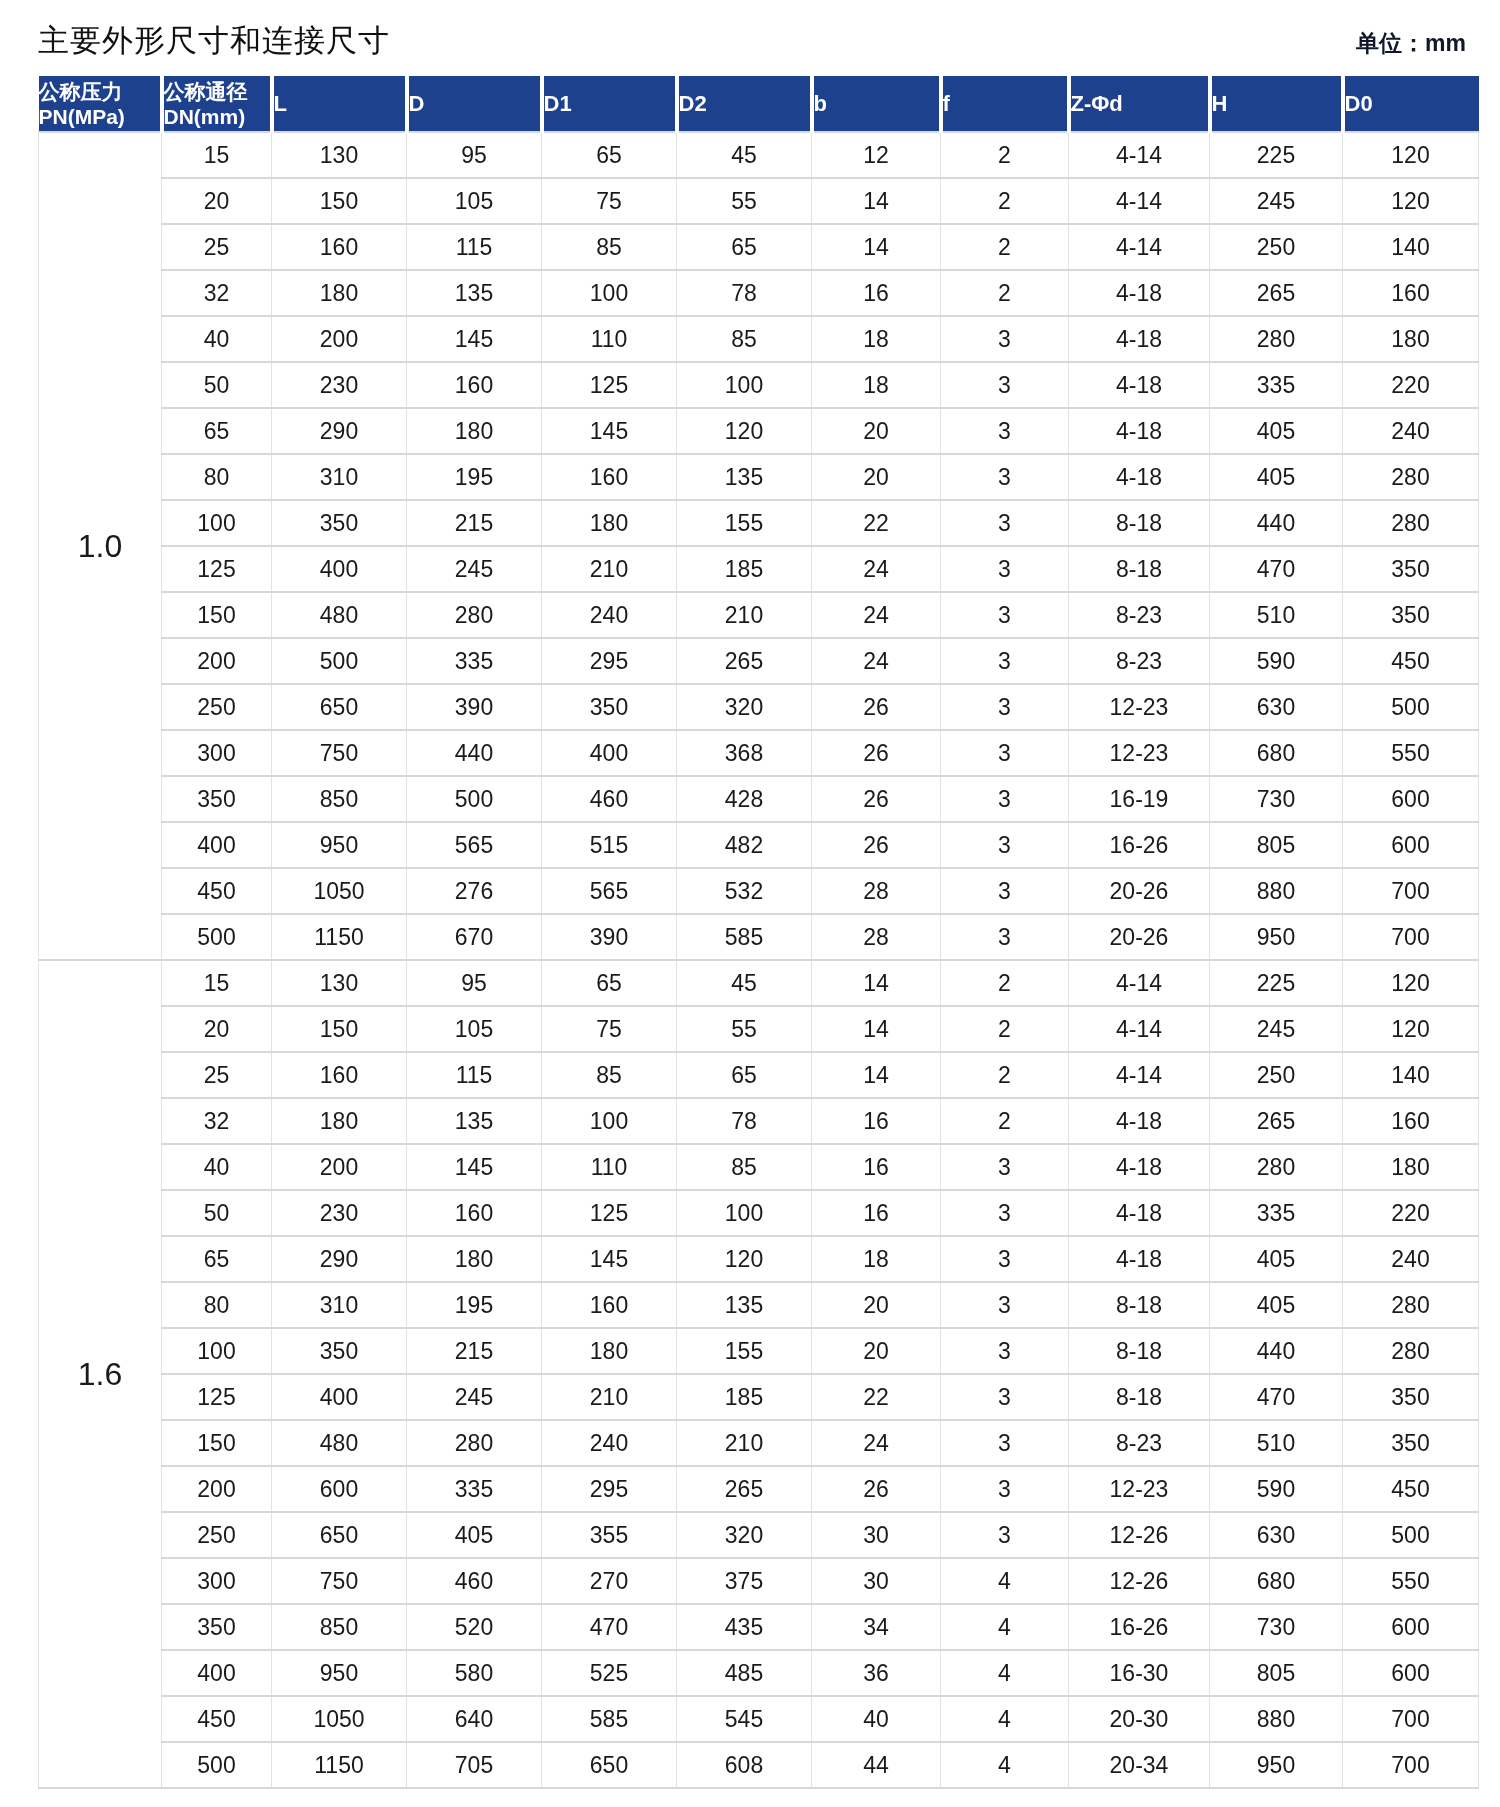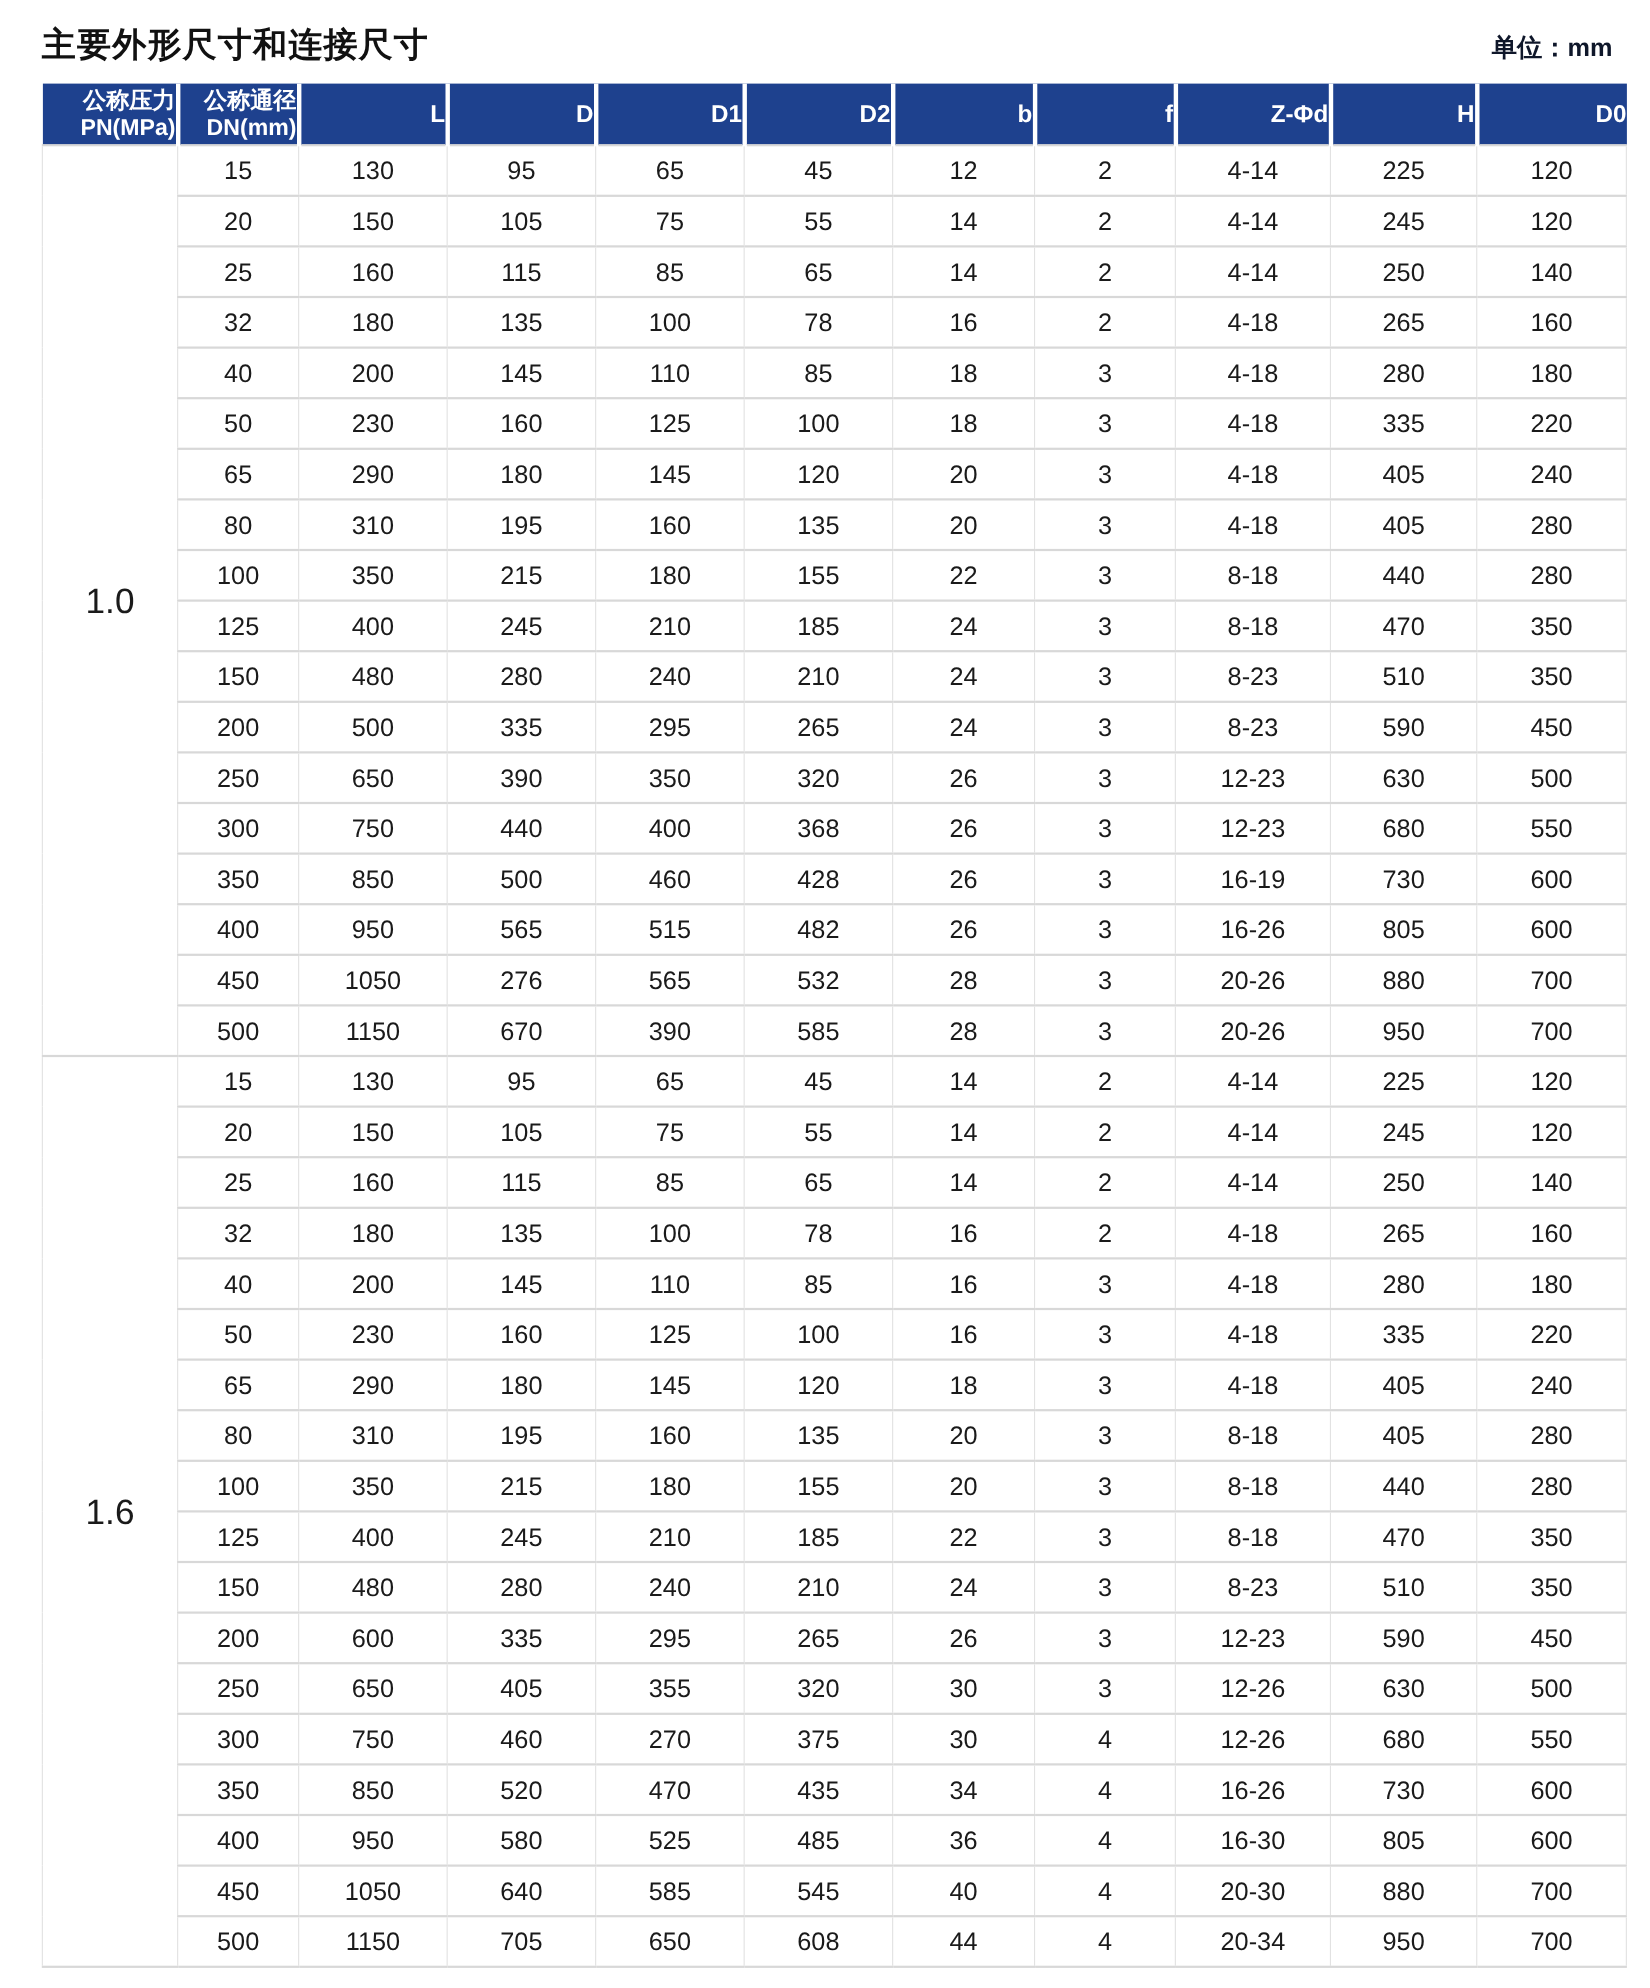--- a/index.html
+++ b/index.html
@@ -24,21 +24,21 @@
     overflow: hidden;
   }
   .title-row {
     display: flex;
     justify-content: space-between;
     align-items: flex-end;
     margin: 22px 34px 16px 38px;
   }
   .page-title {
     font-size: 31px;
-    font-weight: bold;
+    font-weight: normal;
     color: #111111;
     letter-spacing: 1px;
     line-height: 38px;
     margin: 0;
   }
   .unit-label {
     font-size: 23px;
     font-weight: bold;
     color: #0f172a;
     line-height: 30px;
@@ -49,21 +49,21 @@
     table-layout: fixed;
     width: 1440px;
     margin-left: 38px;
   }
   table.dims thead th {
     background: var(--header-bg);
     color: var(--header-text);
     font-weight: bold;
     font-size: 22px;
     height: 56px;
-    text-align: right;
+    text-align: left;
     vertical-align: middle;
     padding: 0;
     border: none;
     border-bottom: 2px solid var(--h-border);
   }
   table.dims thead th + th {
     border-left: 4px solid #ffffff;
   }
   .th-two-line span {
     display: block;

